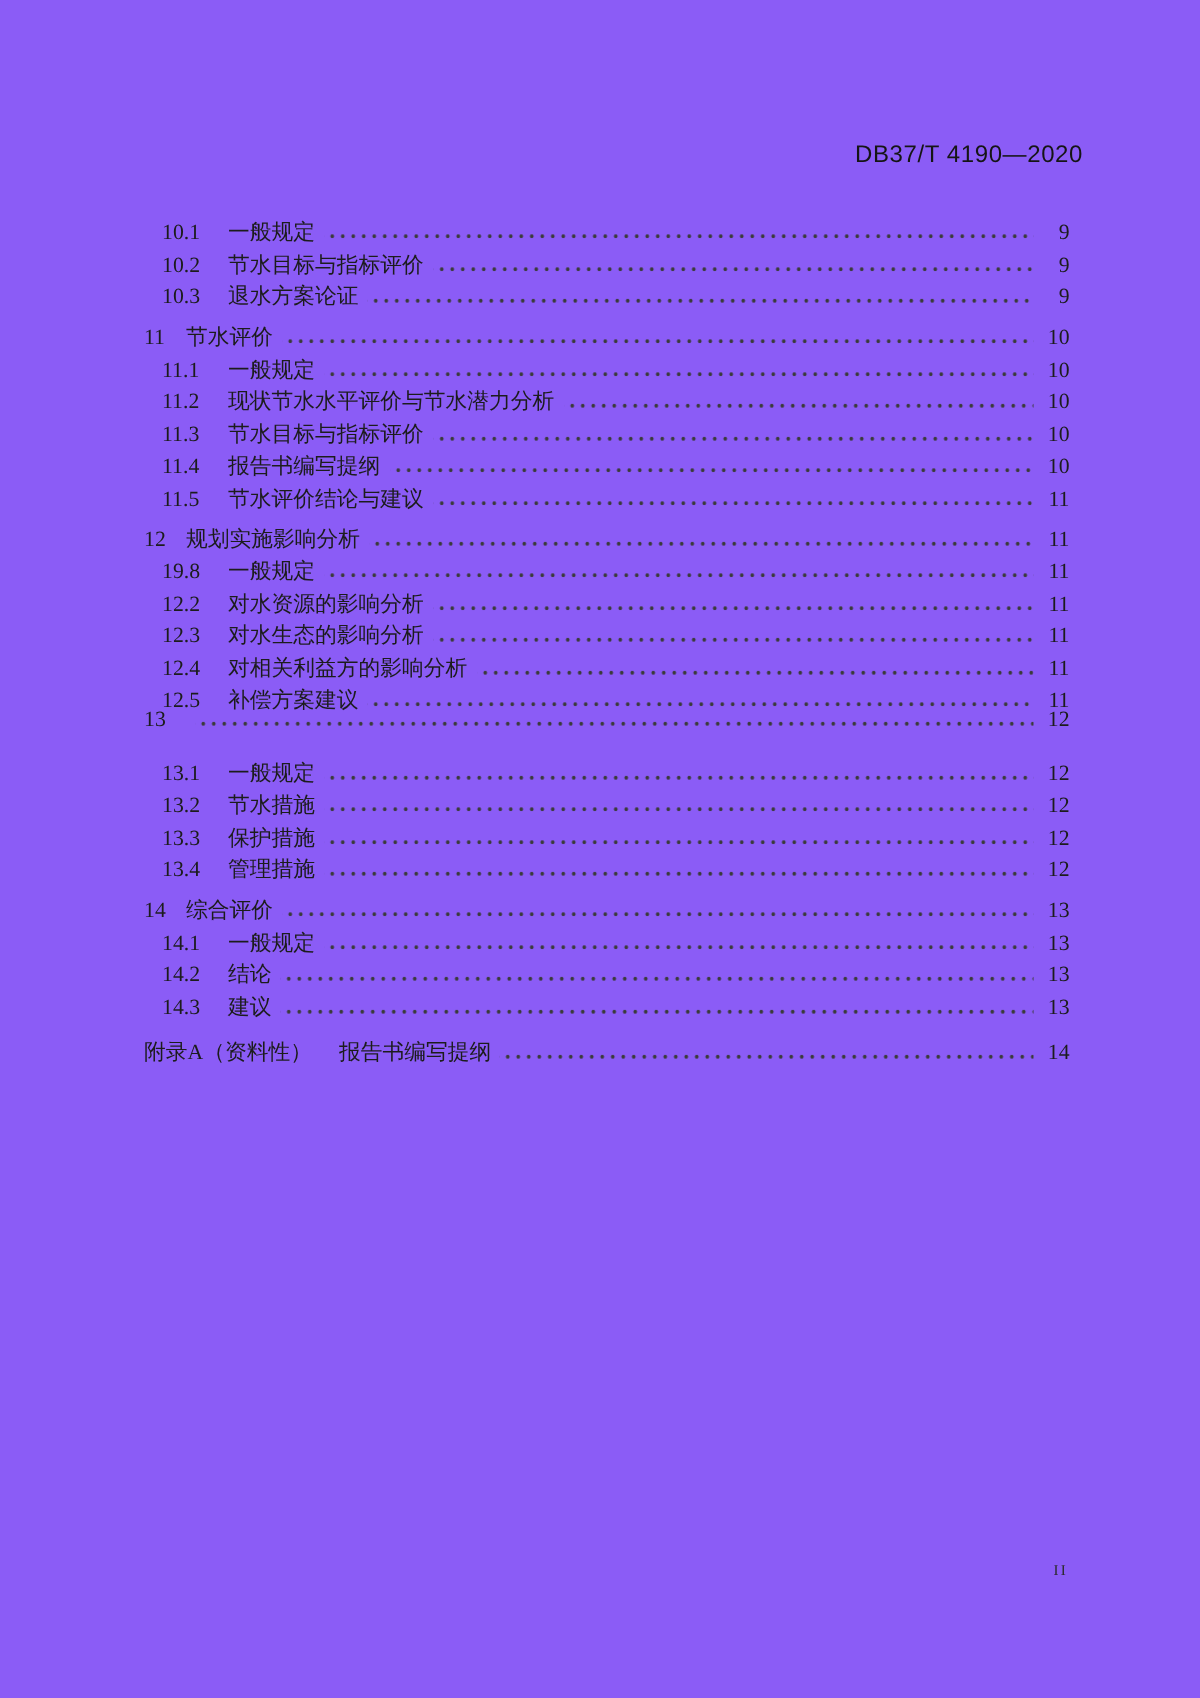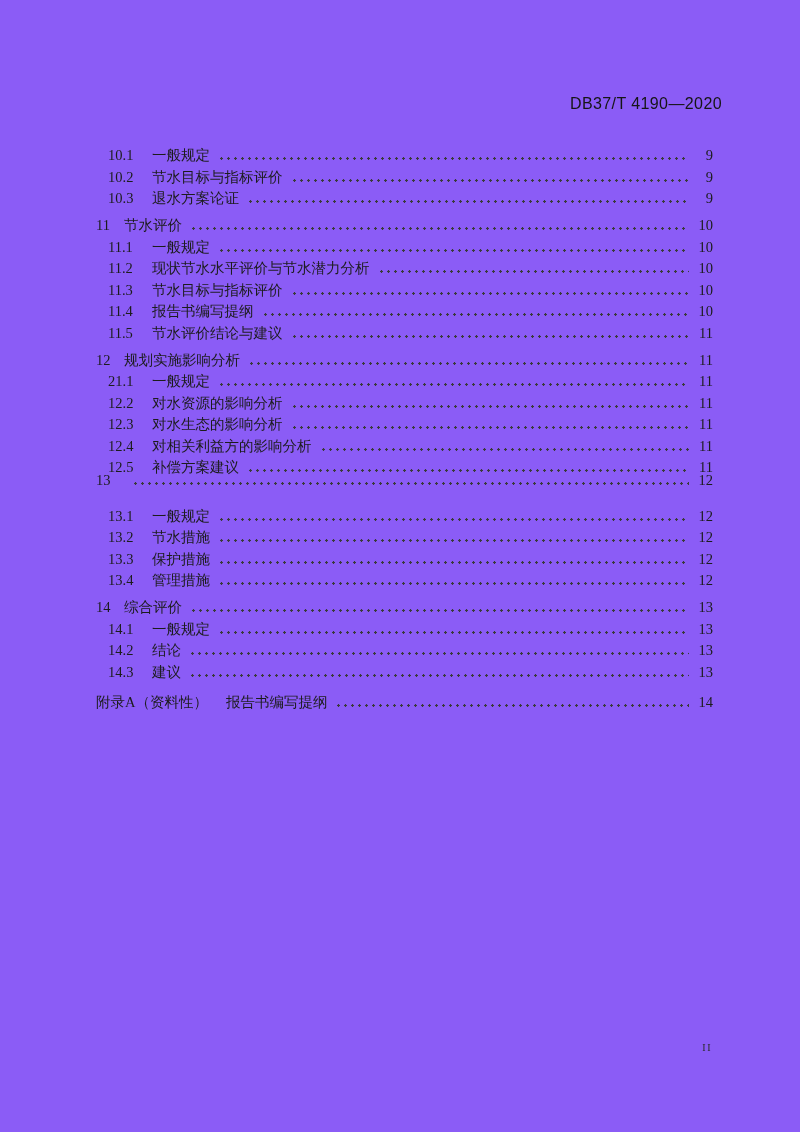--- a/index.html
+++ b/index.html
@@ -137,21 +137,21 @@
       <span class="pg">11</span>
     </div>
 
     <div class="row l1">
       <span class="num">12</span>
       <span class="title">规划实施影响分析</span>
       <span class="dots"></span>
       <span class="pg">11</span>
     </div>
     <div class="row l2">
-      <span class="num">21.1</span>
+      <span class="num">19.8</span>
       <span class="title">一般规定</span>
       <span class="dots"></span>
       <span class="pg">11</span>
     </div>
     <div class="row l2">
       <span class="num">12.2</span>
       <span class="title">对水资源的影响分析</span>
       <span class="dots"></span>
       <span class="pg">11</span>
     </div>

